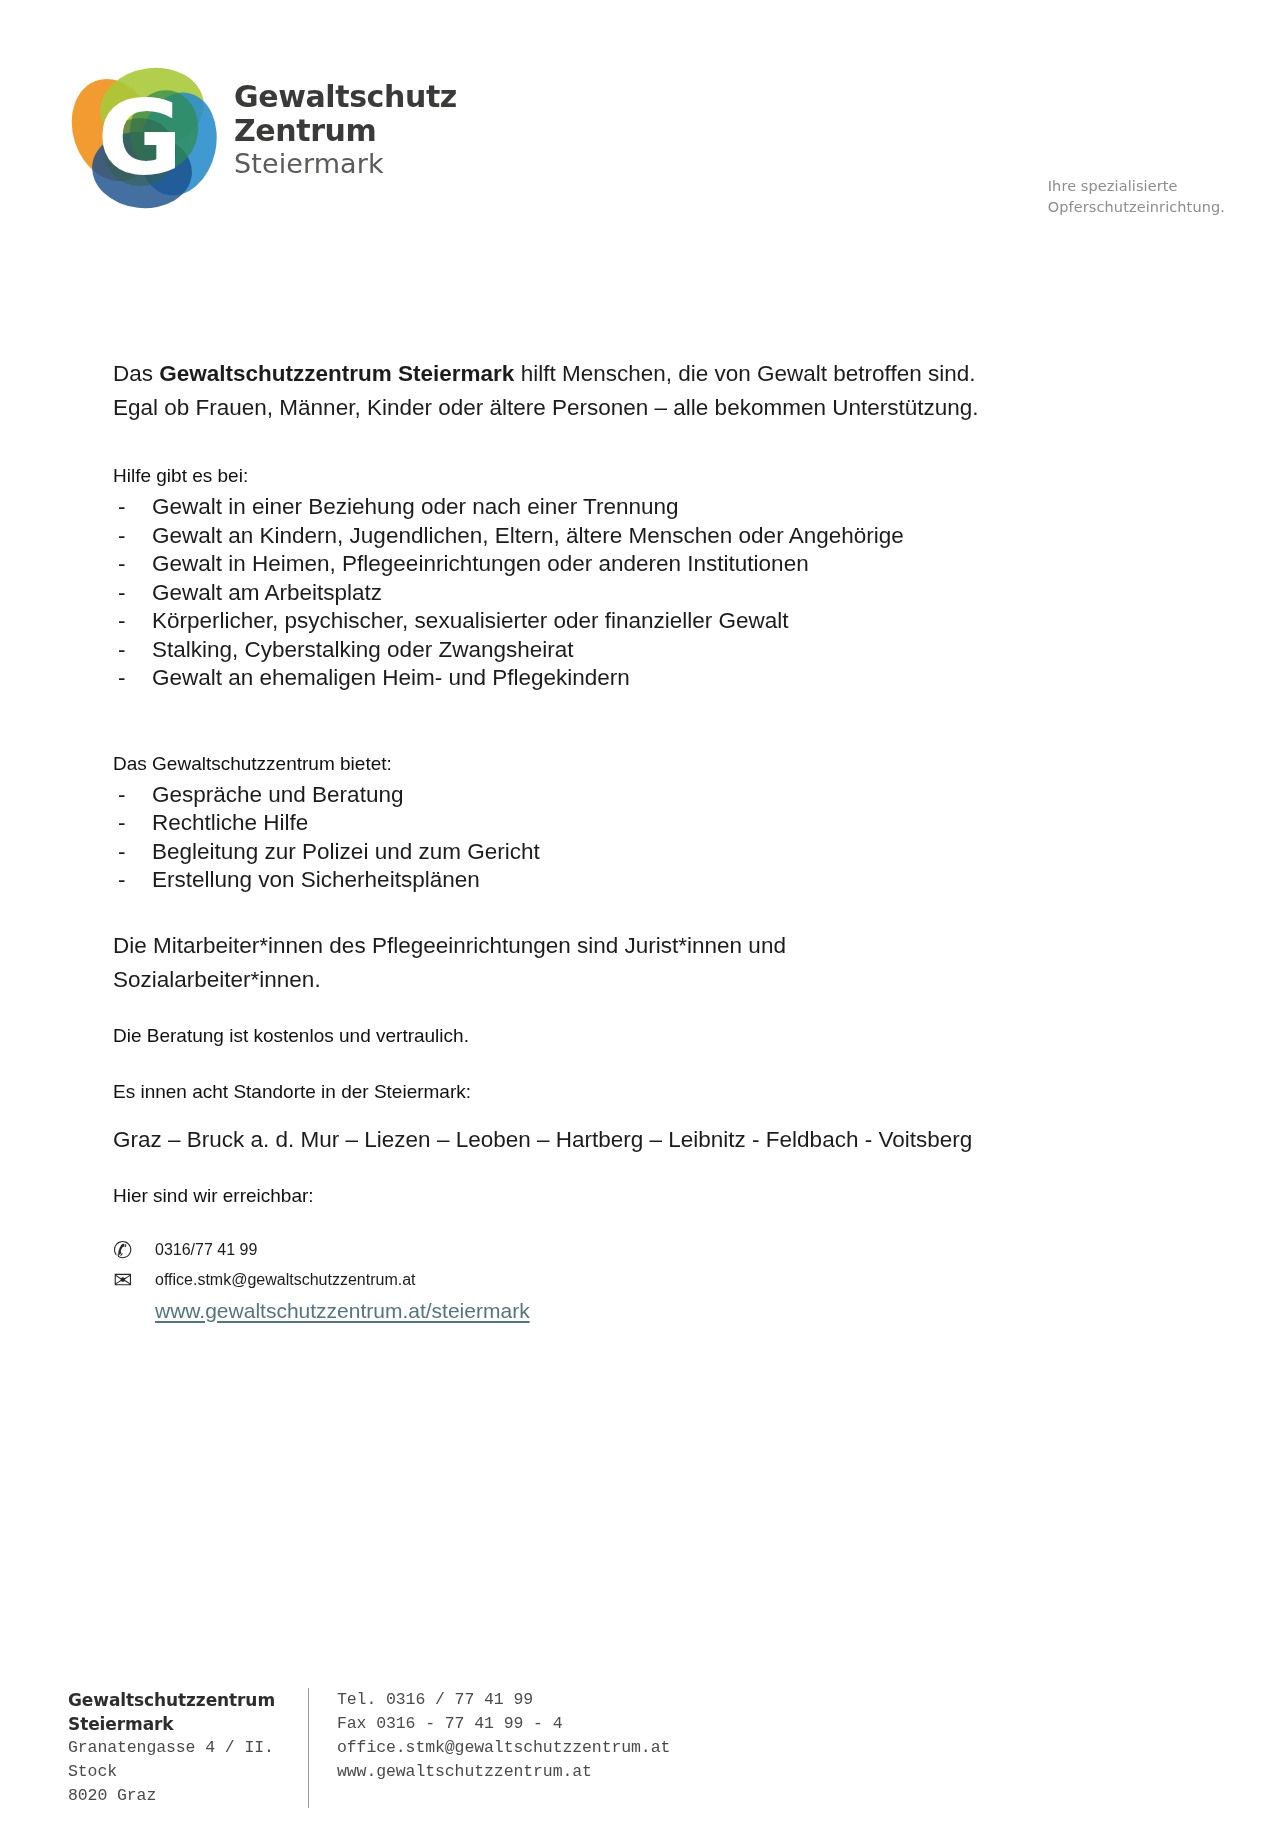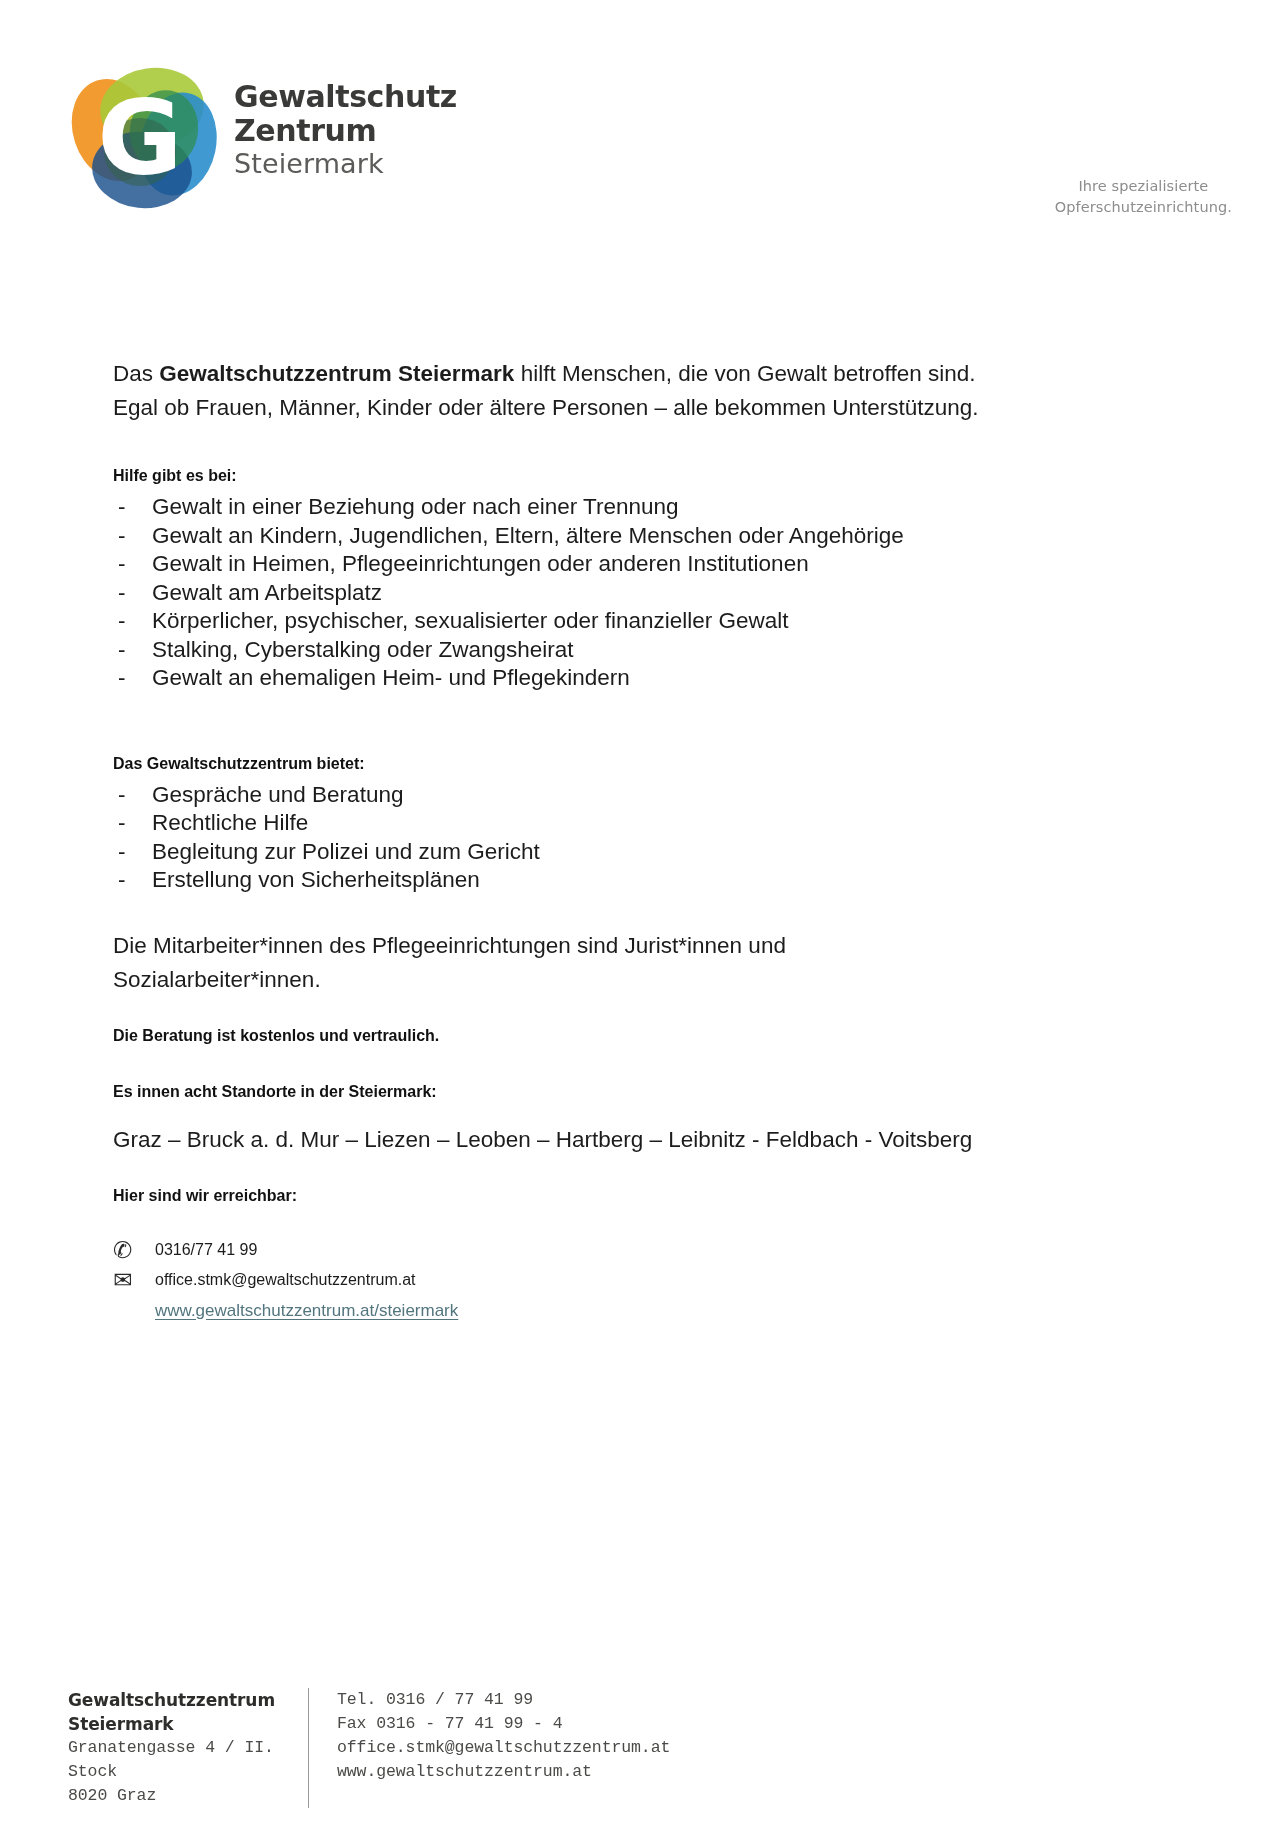--- a/index.html
+++ b/index.html
@@ -59,23 +59,23 @@
     font-family: "DejaVu Sans", sans-serif;
     font-weight: normal;
     font-size: 27px;
     line-height: 32px;
     letter-spacing: 0.1px;
     color: #5b5b59;
   }
 
   .tagline {
     position: absolute;
-    right: 46px;
+    right: 53px;
     top: 176px;
-    text-align: center;
+    text-align: left;
     font-family: "DejaVu Sans", sans-serif;
     font-size: 14.5px;
     line-height: 21px;
     color: #8d8d8d;
     letter-spacing: 0.1px;
   }
 
   
   .content {
     position: absolute;
@@ -89,23 +89,23 @@
   .para {
     margin: 0;
     font-size: 22.5px;
     line-height: 34px;
   }
   .para b, .bold-head {
     font-weight: bold;
   }
   .bold-head {
     margin: 0;
-    font-size: 16px;
+    font-size: 19px;
     line-height: 34px;
-    font-weight: bold;
+    font-weight: normal;
     color: #111111;
   }
   .gap-xs { height: 14px; }
   .gap-s  { height: 22px; }
   .gap-m  { height: 34px; }
   .gap-l  { height: 54px; }
 
   ul.dashlist {
     list-style: none;
     margin: 0;
@@ -144,21 +144,21 @@
   .contact-value {
     font-size: 16px;
     line-height: 30px;
     color: #1c1c1c;
   }
   .contact-row.indented .contact-icon { visibility: hidden; }
   .weblink {
     color: #52757e;
     text-decoration: underline;
     text-underline-offset: 3px;
-    font-size: 17px;
+    font-size: 21px;
     line-height: 32px;
   }
 
   
   .footer {
     position: absolute;
     left: 68px;
     top: 1688px;
     display: flex;
     align-items: flex-start;

